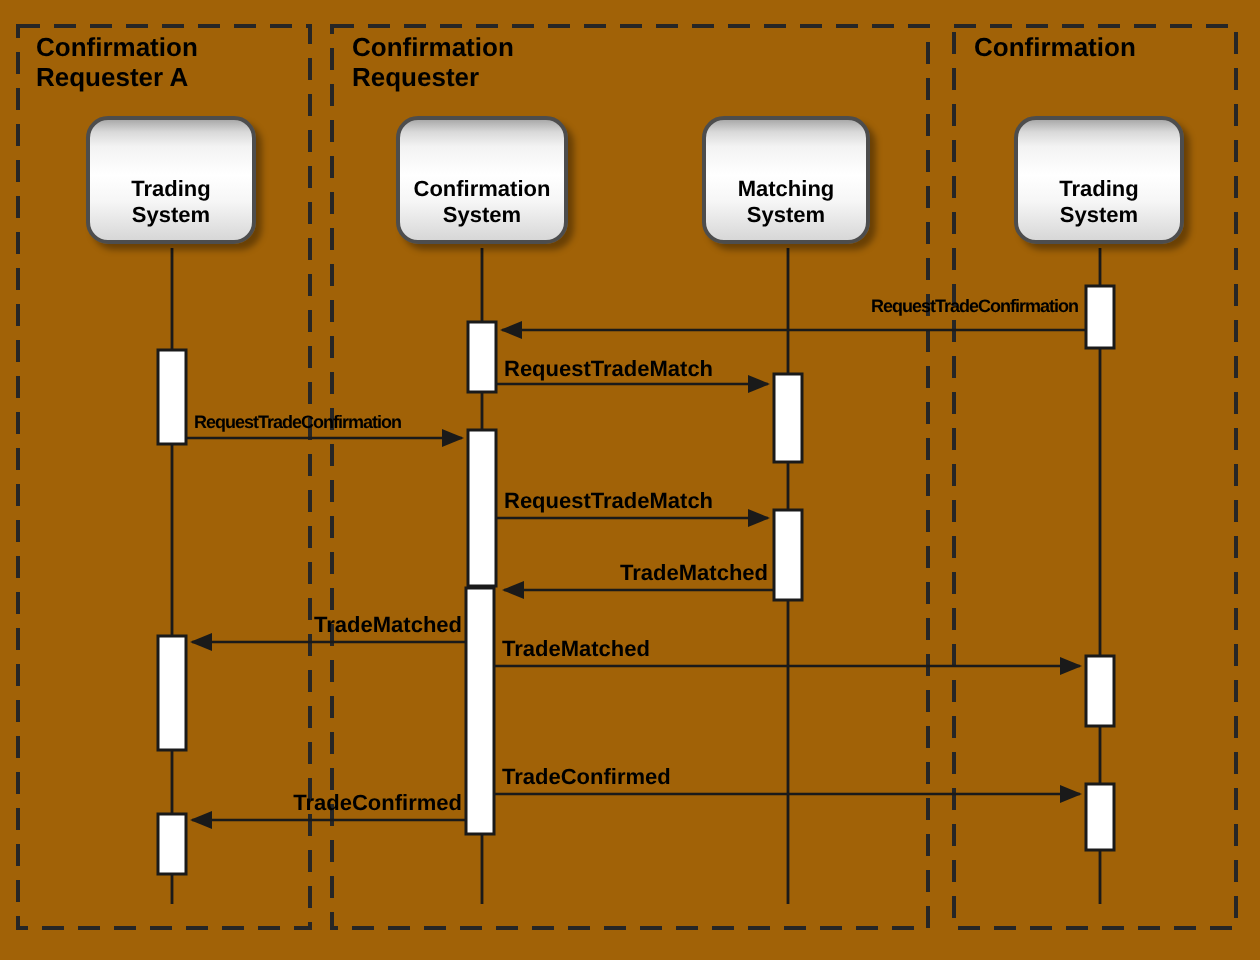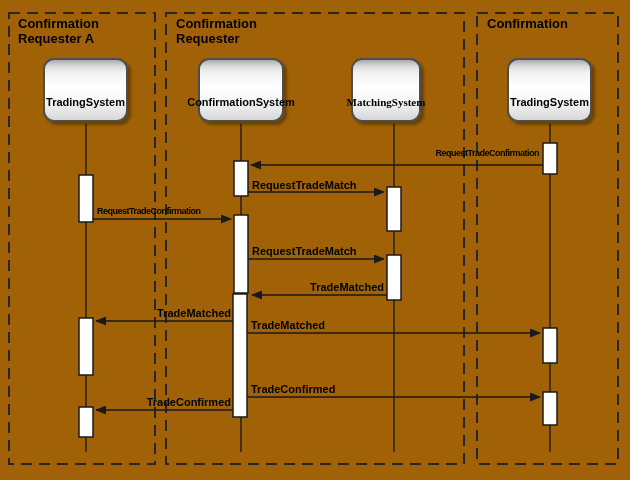--- a/index.html
+++ b/index.html
@@ -24,21 +24,21 @@
     position: absolute;
     width: 85px;
     height: 64px;
     border: 2px solid #4d4d4d;
     border-radius: 11px;
     background: linear-gradient(180deg,
       #aaaaaa 0%, #d9d9d9 10%, #f3f3f3 22%,
       #ffffff 46%, #f6f6f6 68%, #d7d7d7 100%);
     box-shadow: 3px 3px 3px rgba(0,0,0,0.35);
     display: flex;
-    flex-direction: row;
+    flex-direction: column;
     align-items: center;
     justify-content: center;
     padding-top: 24px;
     box-sizing: border-box;
   }
   .node span {
     font-size: 11px;
     font-weight: bold;
     line-height: 13px;
     color: #000;
@@ -125,21 +125,21 @@
   </div>
 
   <div class="node" style="left:43px; top:58px;">
     <span>Trading</span>
     <span>System</span>
   </div>
   <div class="node" style="left:198px; top:58px; width:86px;">
     <span>Confirmation</span>
     <span>System</span>
   </div>
-  <div class="node" style="left:351px; top:58px; width:70px;font-family:Liberation Serif, serif;">
+  <div class="node" style="left:351px; top:58px; width:84px;">
     <span>Matching</span>
     <span>System</span>
   </div>
   <div class="node" style="left:507px; top:58px;">
     <span>Trading</span>
     <span>System</span>
   </div>
 
   <div class="msg-label condensed right-align" style="right:91px; top:148px;">RequestTradeConfirmation</div>
   <div class="msg-label" style="left:252px; top:179px;">RequestTradeMatch</div>

